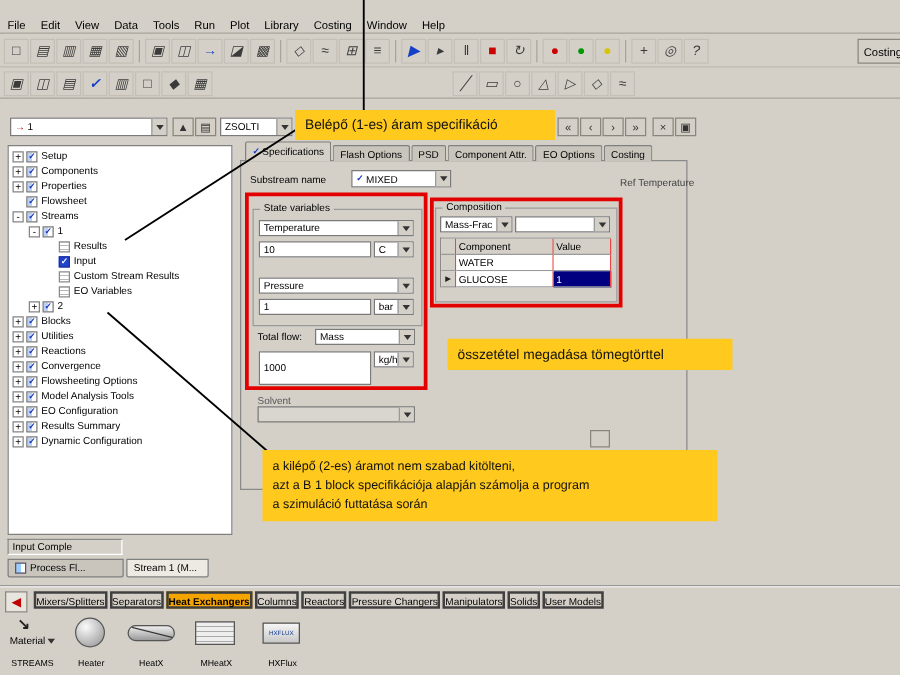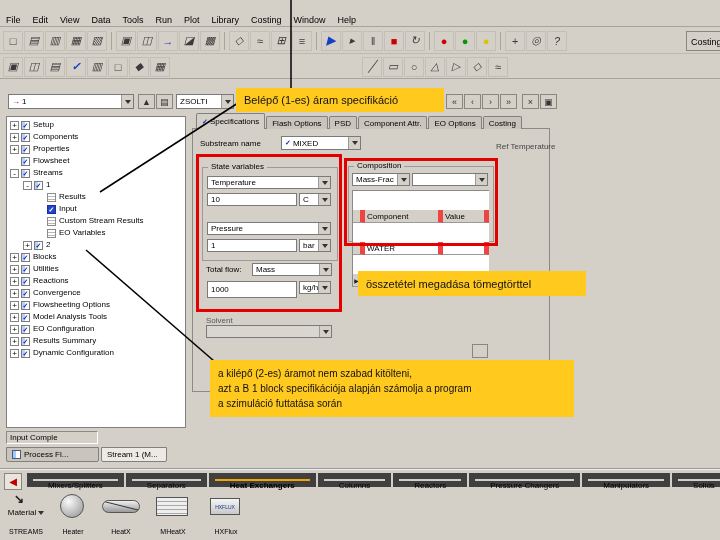--- a/index.html
+++ b/index.html
@@ -63,22 +63,22 @@
     height:13px; line-height:13px; font-size:8px; background:#C9C5BD; display:flex; align-items:center; gap:2px; }
   .ftab.active { height:16px; line-height:16px; background:#D4D0C8; }
   .flabel { position:absolute; font-size:8px; white-space:nowrap; }
   .groupbox { position:absolute; border:1px solid #9A9A9A; }
   .grouplabel { position:absolute; font-size:8px; background:#D4D0C8; padding:0 3px; white-space:nowrap; }
   .redrect { position:absolute; border:3px solid var(--highlight,#E30000); z-index:15; pointer-events:none; }
 
   
   #comp-table { position:absolute; left:352px; top:190px; width:137px; display:grid;
     grid-template-columns:12px 78px 46px; border-top:1px solid #8A8A8A; border-left:1px solid #8A8A8A; background:#fff; z-index:2; }
-  #comp-table .cell { border-right:5px solid #ef4444; border-bottom:1px solid #9A9A9A; height:13px;
-    font-size:8px; display:flex; align-items:center; padding-left:2px; background:#fff; overflow:hidden;margin-top:19px; }
+  #comp-table .cell { border-right:1px solid #ef4444; border-bottom:1px solid #9A9A9A; height:13px;
+    font-size:8px; display:flex; align-items:center; padding-left:2px; background:#fff; overflow:hidden; }
   #comp-table .hd, #comp-table .mk { background:#D4D0C8; }
   #comp-table .mk { justify-content:center; padding-left:0; font-size:6px; color:#222; }
   #comp-table .sel { background:var(--selection_blue,#000080); color:#fff; }
 
   
   .callout { position:absolute; background:var(--callout_bg,#FFC91E); color:#111; z-index:20; display:flex; flex-direction:column; justify-content:center; }
   #callout-inlet { left:236px; top:88px; width:208px; height:24px; padding-left:8px; font-size:11px; }
   #callout-comp { left:358px; top:271px; width:228px; height:25px; padding-left:8px; font-size:11px; }
   #callout-outlet { left:210px; top:360px; width:364px; height:57px; padding-left:8px; font-size:10px; line-height:15px; }
   #lines { position:absolute; left:0; top:0; z-index:18; pointer-events:none; }
@@ -89,21 +89,21 @@
   .btab { position:absolute; top:447px; height:15px; border:1px solid #808080; background:#C9C5BD;
     display:flex; align-items:center; gap:3px; padding:0 5px; font-size:8px; border-radius:0 0 2px 2px; white-space:nowrap; }
   .btab.active { background:#EDEAE3; }
   .btab .mini-ico { width:9px; height:9px; border:1px solid #557; background:linear-gradient(90deg,#9CF 50%,#fff 50%); flex:none; }
 
   
   #palette { position:absolute; left:0; top:468px; width:720px; height:72px; background:#D4D0C8; border-top:2px groove #EEE; }
   #pal-back { position:absolute; left:4px; top:3px; width:18px; height:17px; border:1px solid #8A867E; background:#E8E5DE;
     display:flex; align-items:center; justify-content:center; font-size:10px; color:#C00000; }
   #pal-tabs { position:absolute; left:27px; top:3px; display:flex; gap:2px; }
-  .ptab { border:6px solid #404040; background:#D4D0C8; font-size:8px; height:14px; line-height:13px; padding:0 15px; white-space:nowrap; }
+  .ptab { border:2px solid #404040; background:#D4D0C8; font-size:8px; height:14px; line-height:13px; padding:0 0; white-space:nowrap; }
   .ptab.active { background:var(--palette_active,#F6A500); font-weight:bold; }
   .pal-label { position:absolute; font-size:7px; text-align:center; white-space:nowrap; }
   #mat-arrow { position:absolute; left:14px; top:22px; font-size:12px; font-weight:bold; color:#222; }
   #mat-label { position:absolute; left:4px; top:38px; width:44px; text-align:center; font-size:8px; }
   #mat-label::after { content:""; display:inline-block; margin-left:2px; border-left:3px solid transparent; border-right:3px solid transparent; border-top:4px solid #333; vertical-align:middle; }
   #streams-label { position:absolute; left:2px; top:58px; width:48px; text-align:center; font-size:7px; }
   .mico-heater { position:absolute; left:60px; top:24px; width:24px; height:24px; border-radius:50%;
     border:1px solid #555; background:radial-gradient(circle at 35% 30%, #FAFAFA, #8F8F8F); }
   .mico-heatx { position:absolute; left:102px; top:30px; width:38px; height:13px; border-radius:7px;
     border:1px solid #555; background:linear-gradient(#EFEFEF,#9A9A9A); overflow:hidden; }
@@ -492,21 +492,21 @@
       <span class="dd"></span>
   </div>
 
   <span class="flabel" style="left:206px; top:265px;">Total flow:</span>
   <div class="combo" style="left:252px; top:263px; width:80px; height:13px;">
     <span class="txt">
         <span>Mass</span>
       </span>
       <span class="dd"></span>
   </div>
-  <div class="fieldbox" style="left:207px; top:281px; width:90px; height:17px;">
+  <div class="fieldbox" style="left:207px; top:281px; width:90px; height:27px;">
       <span>1000</span>
     </div>
   <div class="combo" style="left:299px; top:281px; width:32px; height:13px;">
     <span class="txt">
         <span>kg/hr</span>
       </span>
       <span class="dd"></span>
   </div>
 
   <span class="flabel" style="left:206px; top:316px; color:#555;">Solvent</span>

